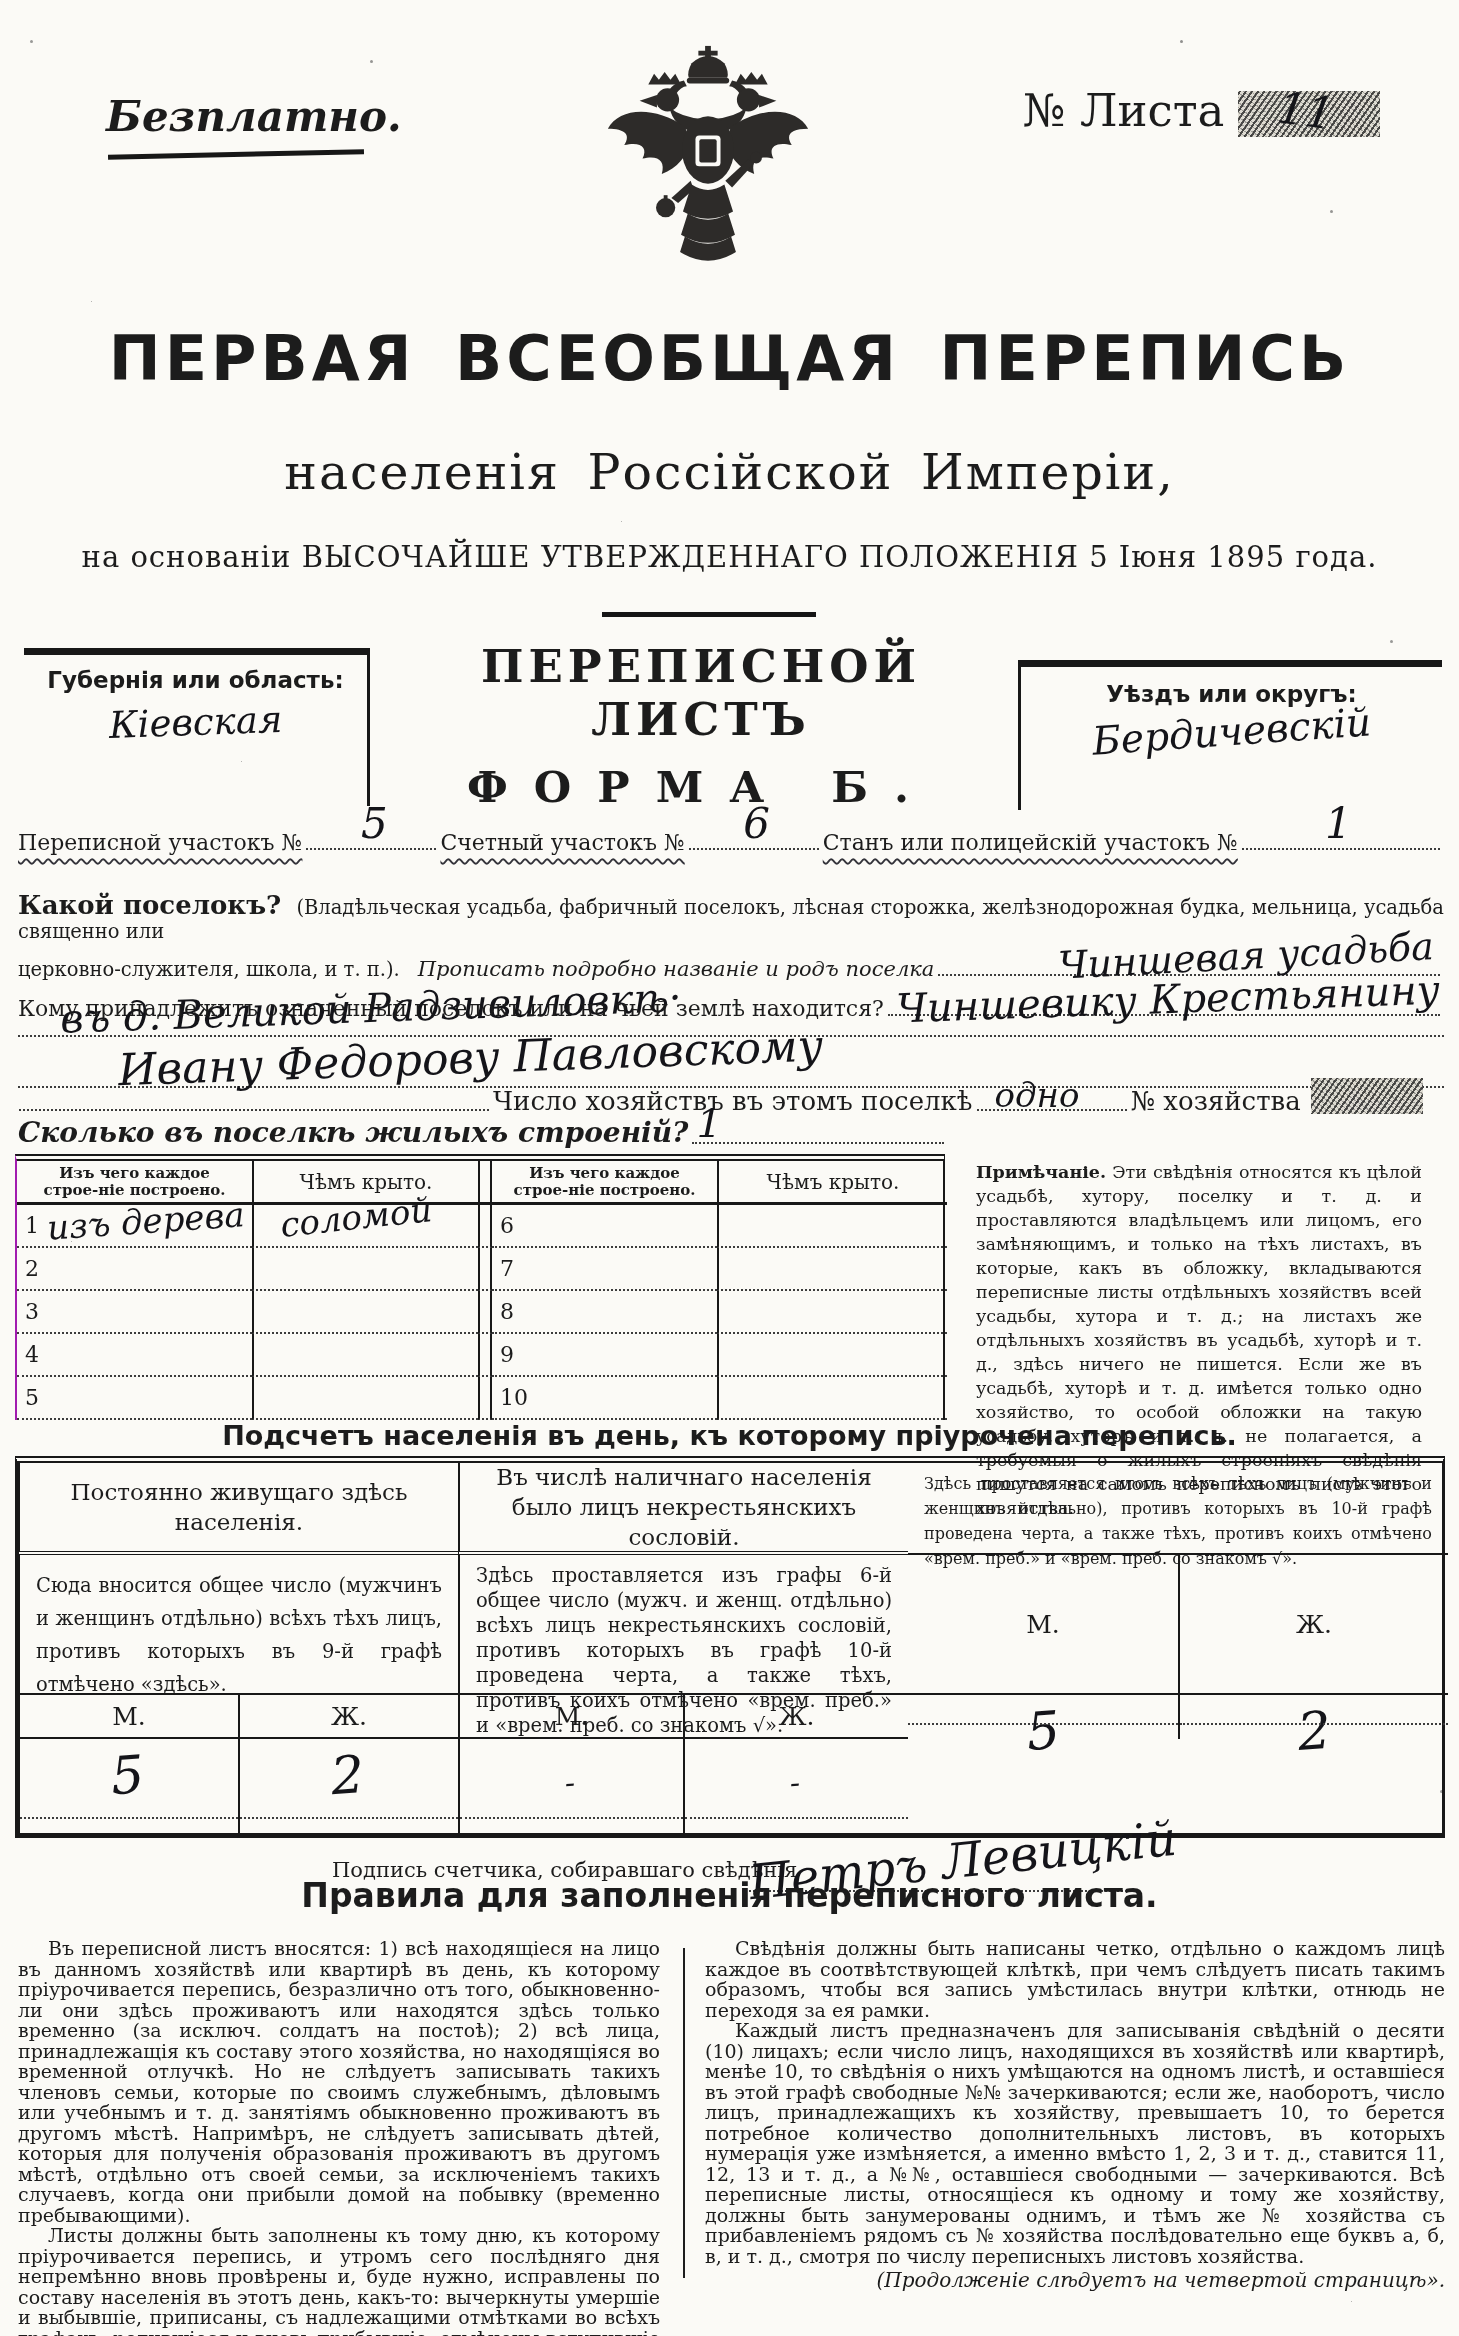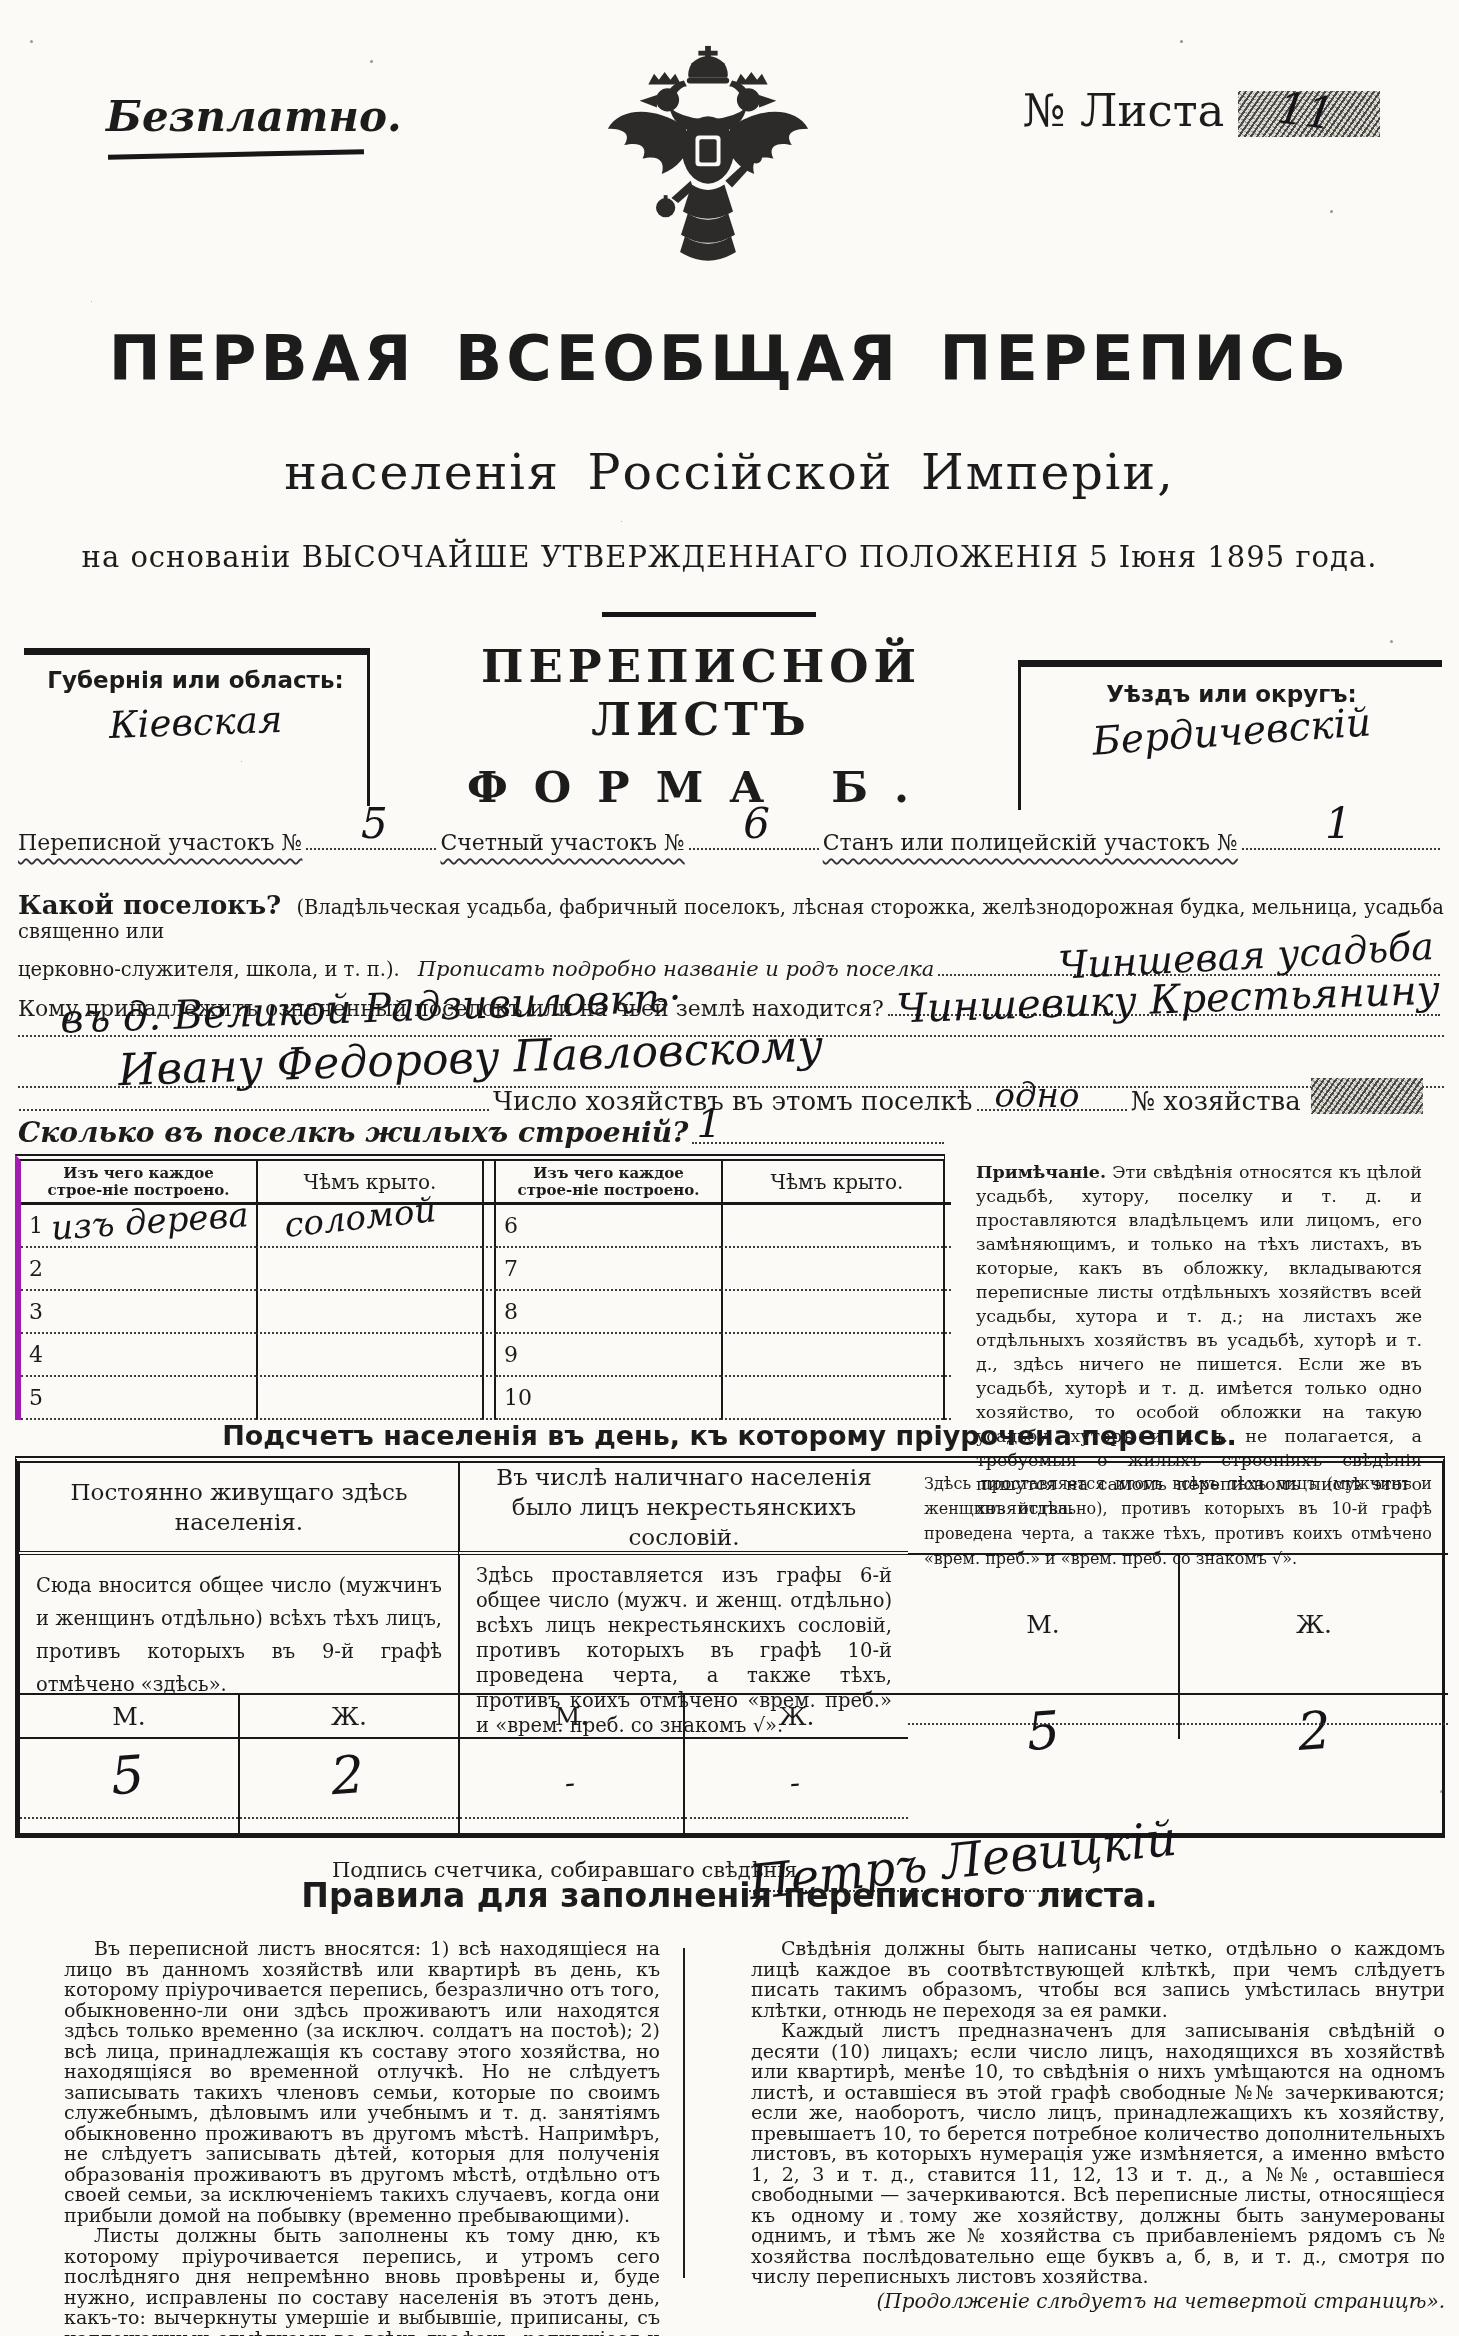--- a/index.html
+++ b/index.html
@@ -74,21 +74,21 @@
   .hh-box { position:relative; flex:0 0 112px; height:36px; margin:0 2px 2px 10px; }
 
   .buildings-q { left:18px; top:1116px; width:930px; }
   .bq-label { font-size:28px; font-weight:bold; font-style:italic; white-space:nowrap; }
   .buildings-q .fill .hw { position:absolute; left:4px; bottom:-4px; font-size:40px; }
 
   
   .bt { left:15px; top:1154px; width:930px; display:grid;
         grid-template-columns:235px 226px 14px 225px 230px;
         grid-template-rows:44px repeat(5, 43px);
-        border-top:7px double #181818; border-left:6px solid #a21caf; border-right:2px solid #181818; }
+        border-top:7px double #181818; border-left:2px solid #a21caf; border-right:2px solid #181818; }
   .bt > div { position:relative; }
   .bt .hdr { border-bottom:3px solid #181818; display:flex; align-items:center; justify-content:center; text-align:center; }
   .bt .hdr.mat { font-size:15px; font-weight:bold; line-height:17px; padding:0 14px; }
   .bt .hdr.roof { font-size:20px; }
   .bt .bl { border-left:2px solid #181818; }
   .bt .sep { border-left:2px solid #181818; border-right:2px solid #181818; }
   .bt .cell { border-bottom:2px dotted #3c3c3c; }
   .bt .rowno { font-size:22px; padding:8px 0 0 8px; display:inline-block; }
   .bt .cell .hw { position:absolute; left:30px; top:-4px; font-size:34px; transform:rotate(-4deg); }
   .bt .cell .hw.roofhw { left:26px; top:-8px; transform:rotate(-6deg); }
@@ -118,21 +118,21 @@
   .pop .val .hw.dash { font-size:30px; margin-top:26px; }
   .pop .val::after { content:""; position:absolute; left:0; right:0; bottom:14px; border-bottom:2px dotted #3c3c3c; }
 
   .signature { left:0; top:1844px; width:1459px; height:80px; }
   .sig-label { position:absolute; left:332px; top:14px; font-size:21px; }
   .sig-dots { position:absolute; left:742px; top:46px; width:392px; border-bottom:2px dotted #3c3c3c; }
   .signature .hw { position:absolute; left:748px; top:-12px; font-size:48px; transform:rotate(-6deg); }
 
   .rules-title { top:1876px; font-family:"DejaVu Sans", sans-serif; font-weight:bold; font-size:33px; }
   .rules-col { font-size:19px; line-height:20.5px; text-align:justify; }
-  .rules-col p { text-indent:30px;margin-left:46px; }
+  .rules-col p { text-indent:30px; }
   .rules-left { left:18px; top:1938px; width:642px; }
   .rules-right { left:705px; top:1938px; width:740px; }
   .rules-divider { left:683px; top:1948px; width:2px; height:330px; background:#1d1d1d; }
   .continuation { text-align:right; font-style:italic; font-size:20px; margin-top:4px; text-indent:0; }
 
   .speckles { left:30px; top:40px; width:3px; height:3px; border-radius:50%; background:#4a4a4a; opacity:.55;
     box-shadow: 340px 20px 0 0 #444, 1150px 0px 0 0 #3a3a3a, 60px 260px 0 -1px #555,
       1300px 170px 0 0 #444, 590px 480px 0 -1px #555, 1360px 600px 0 0 #4a4a4a,
       210px 720px 0 -1px #555, 1380px 960px 0 0 #555, 40px 1200px 0 -1px #555,
       1200px 1370px 0 0 #555, 390px 1570px 0 -1px #555, 1410px 1750px 0 0 #555,

